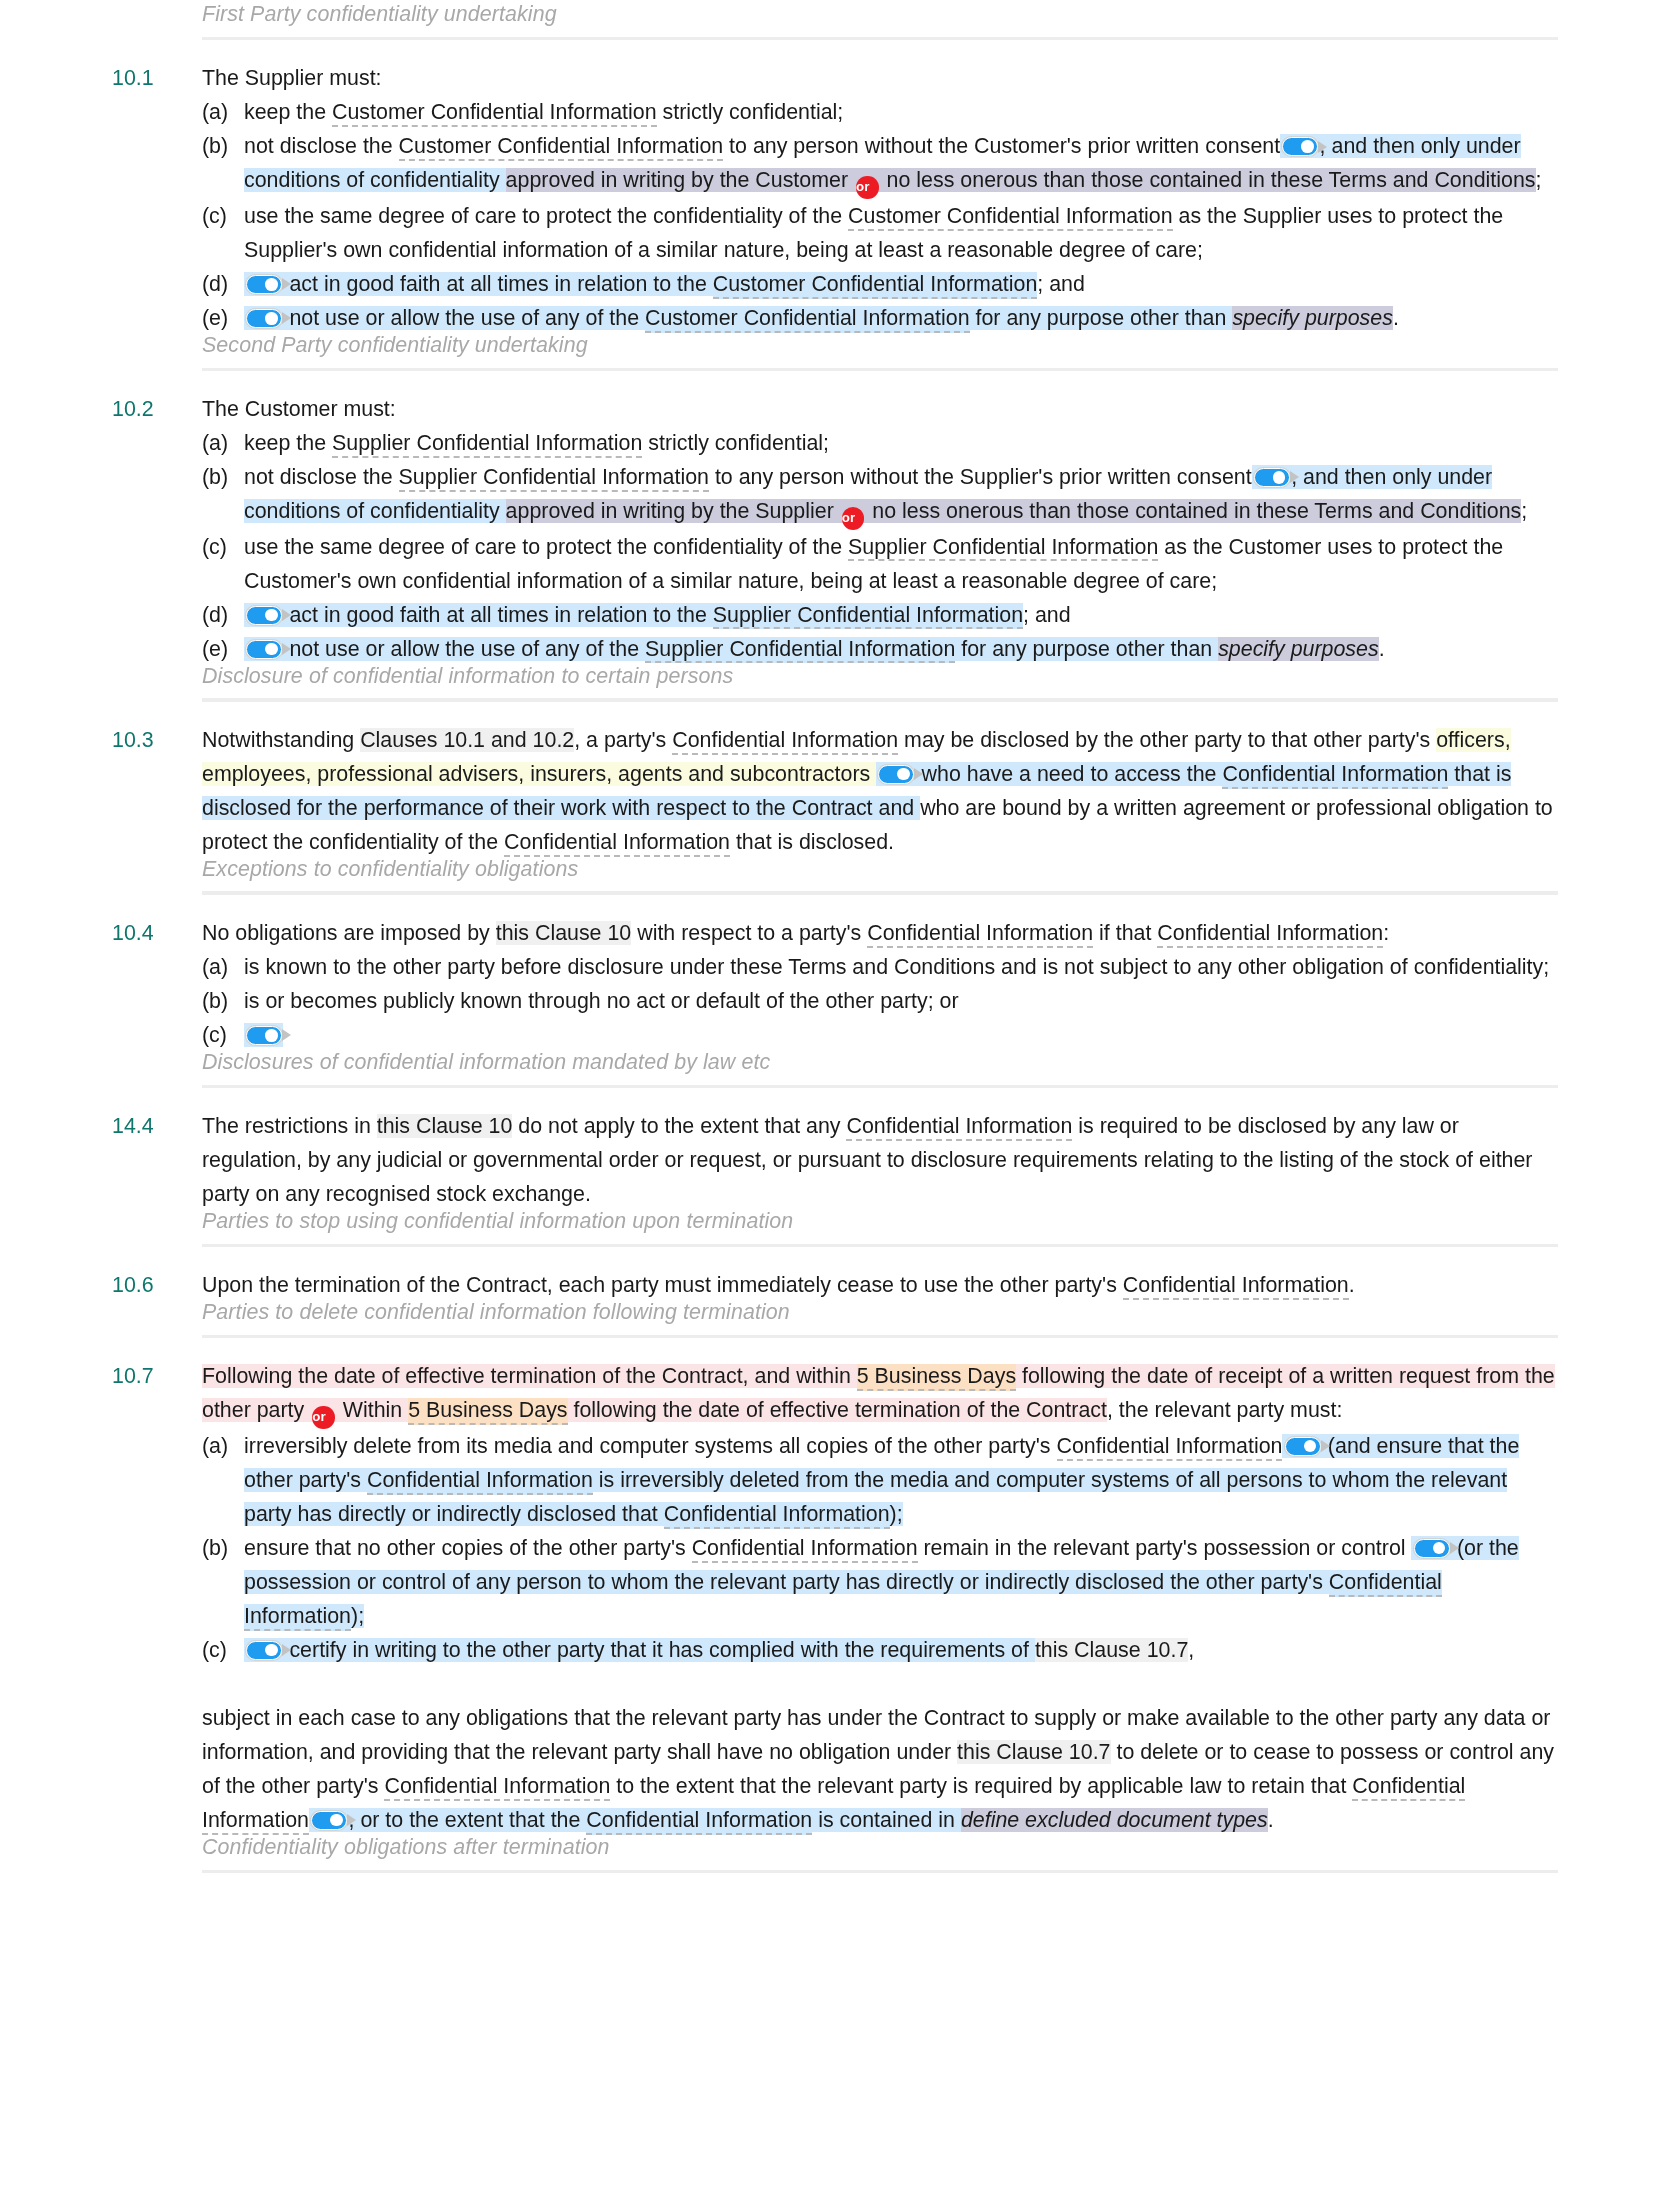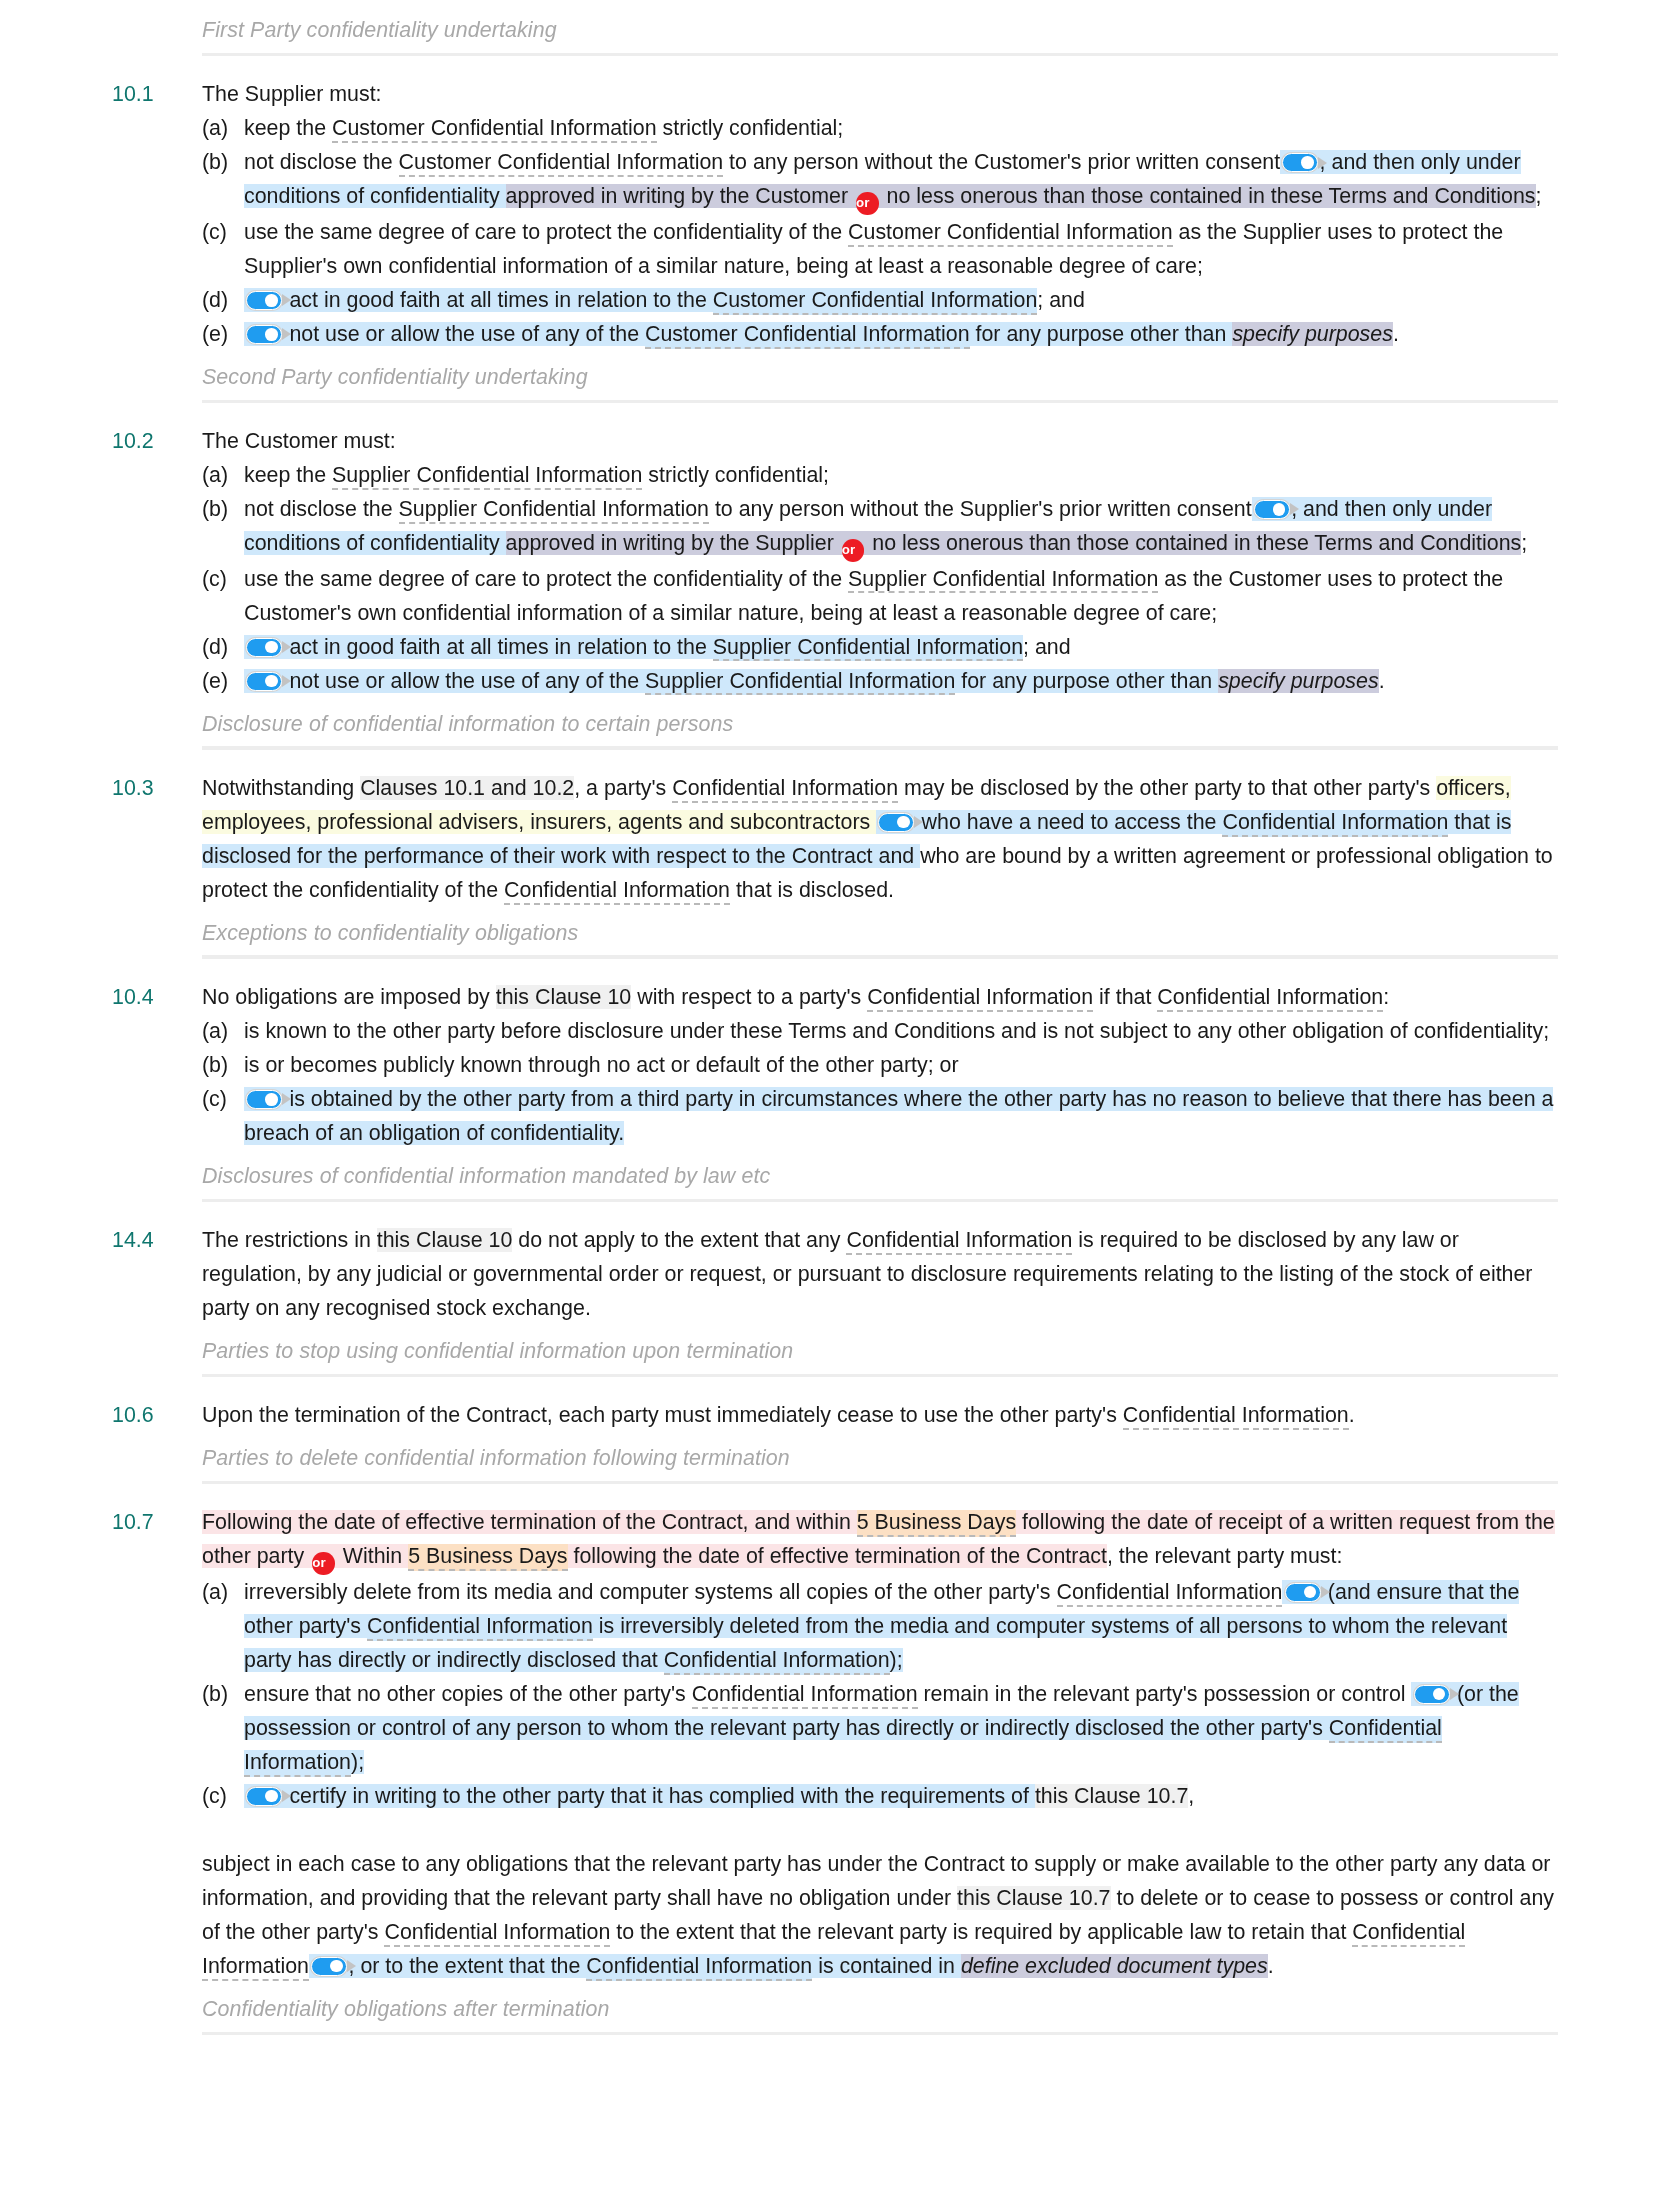--- a/index.html
+++ b/index.html
@@ -32,21 +32,21 @@
     line-height: 1.0;
     color: #a8a8a8;
     font-weight: 400;
     letter-spacing: 0.1px;
   }
   .sec-rule {
     margin: 11.2px 0 0 90px;
     height: 3.5px;
     background: #ededed;
   }
-  .sec-block { margin-top: 16px; }
+  .sec-block { margin-top: 0; }
   .sec-block.first { padding-top: 4.2px; }
 
   
   .clause {
     display: flex;
     align-items: flex-start;
     margin-top: 21px;
   }
   .clause-num {
     flex: 0 0 90px;
@@ -256,21 +256,21 @@
               <div class="sub">
                 <div class="sub-marker">(a)</div>
                 <div class="sub-text"><span>is known to the other party before disclosure under these Terms and Conditions and is not subject to any other obligation of confidentiality;</span></div>
               </div>
               <div class="sub">
                 <div class="sub-marker">(b)</div>
                 <div class="sub-text"><span>is or becomes publicly known through no act or default of the other party; or</span></div>
               </div>
               <div class="sub">
                 <div class="sub-marker">(c)</div>
-                <div class="sub-text"><span class="hl-blue"><span class="toggle"><span class="track"></span><span class="knob"></span><span class="caret"></span></span></span><span class="hl-blue"> is obtained by the other party from a third party in circumstances where the other party has no reason to believe that there has been a breach of an obligation of confidentiality.</span></div>
+                <div class="sub-text"><span class="hl-blue"><span class="toggle"><span class="track"></span><span class="knob"></span><span class="caret"></span></span></span></div>
               </div>
             </div>
           </div>
         </div>
       </div>
       <div class="sec-block">
         <div class="sec-head">Disclosures of confidential information mandated by law etc</div>
         <div class="sec-rule"></div>
         <div class="clause">
           <div class="clause-num">14.4</div>

